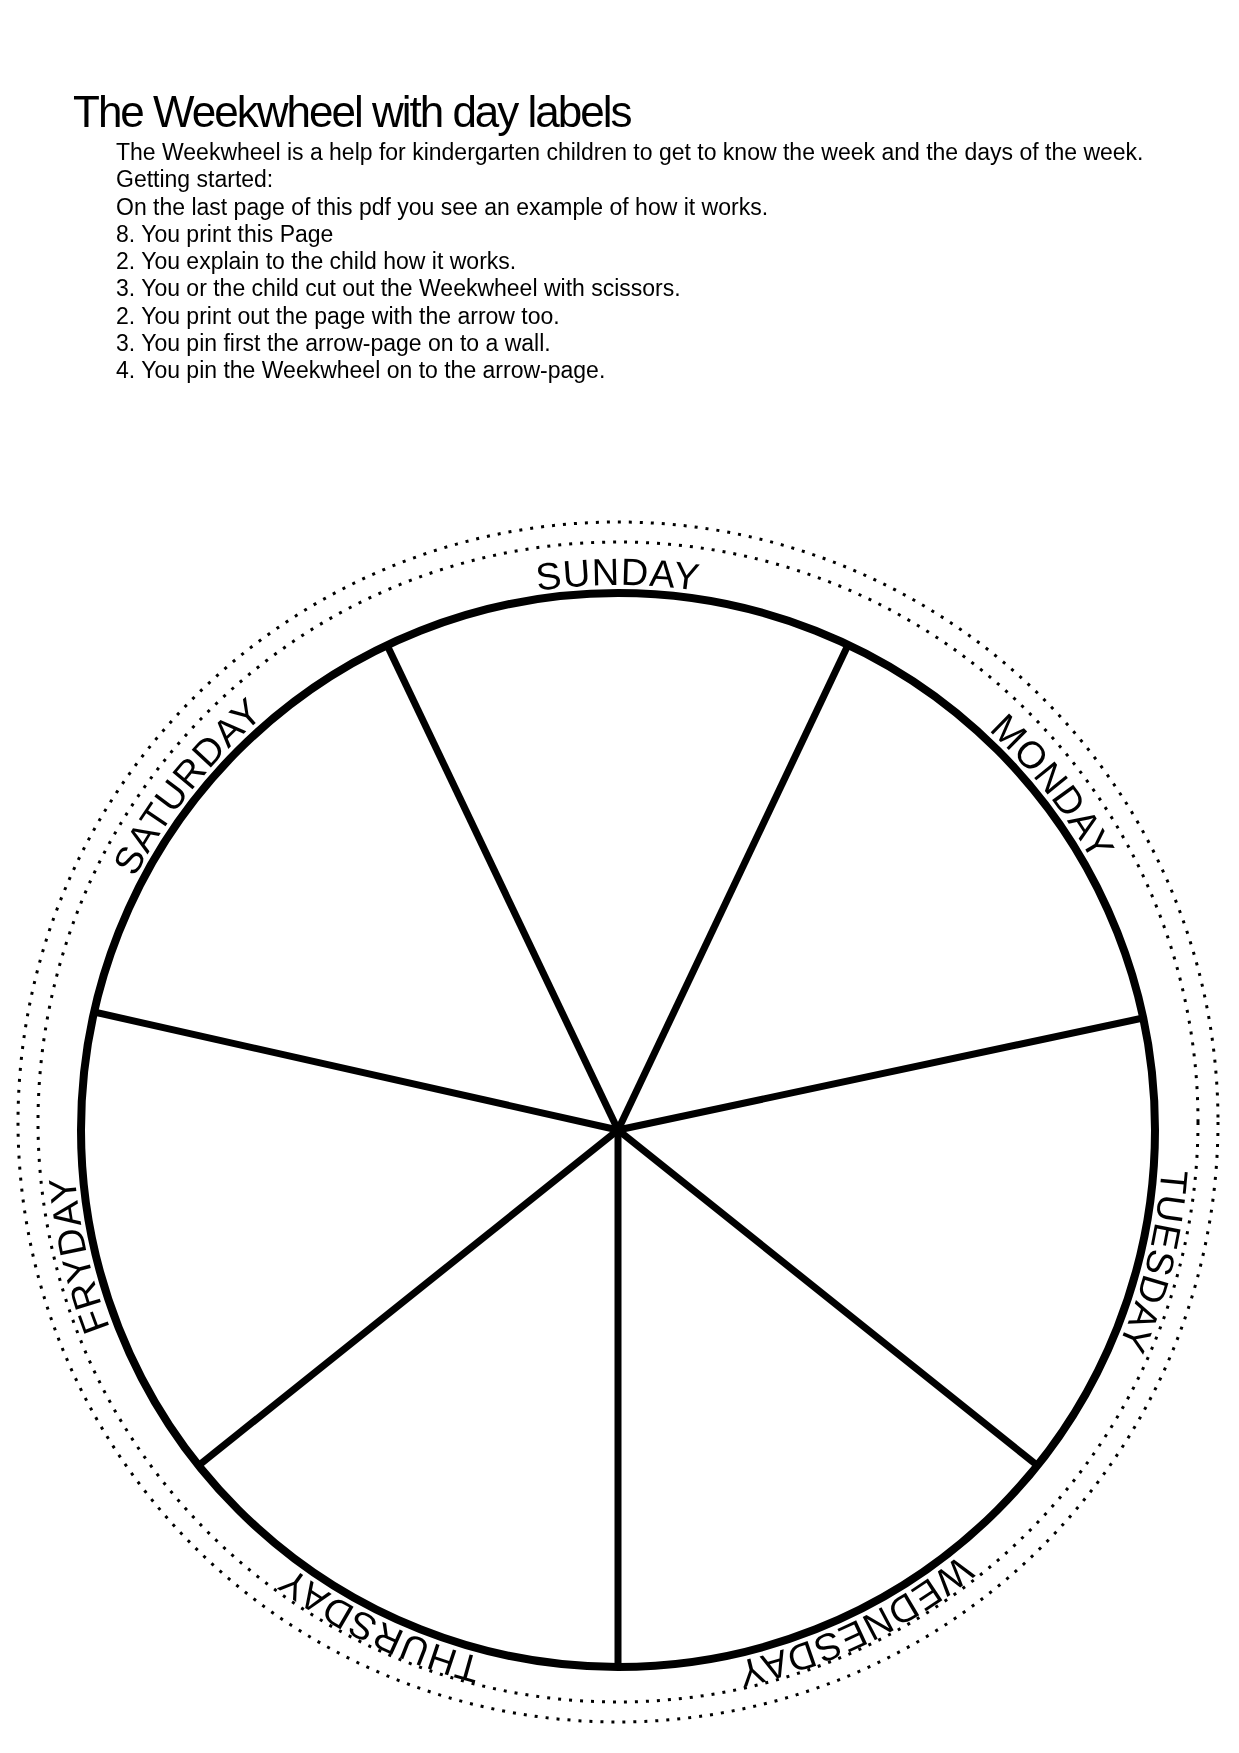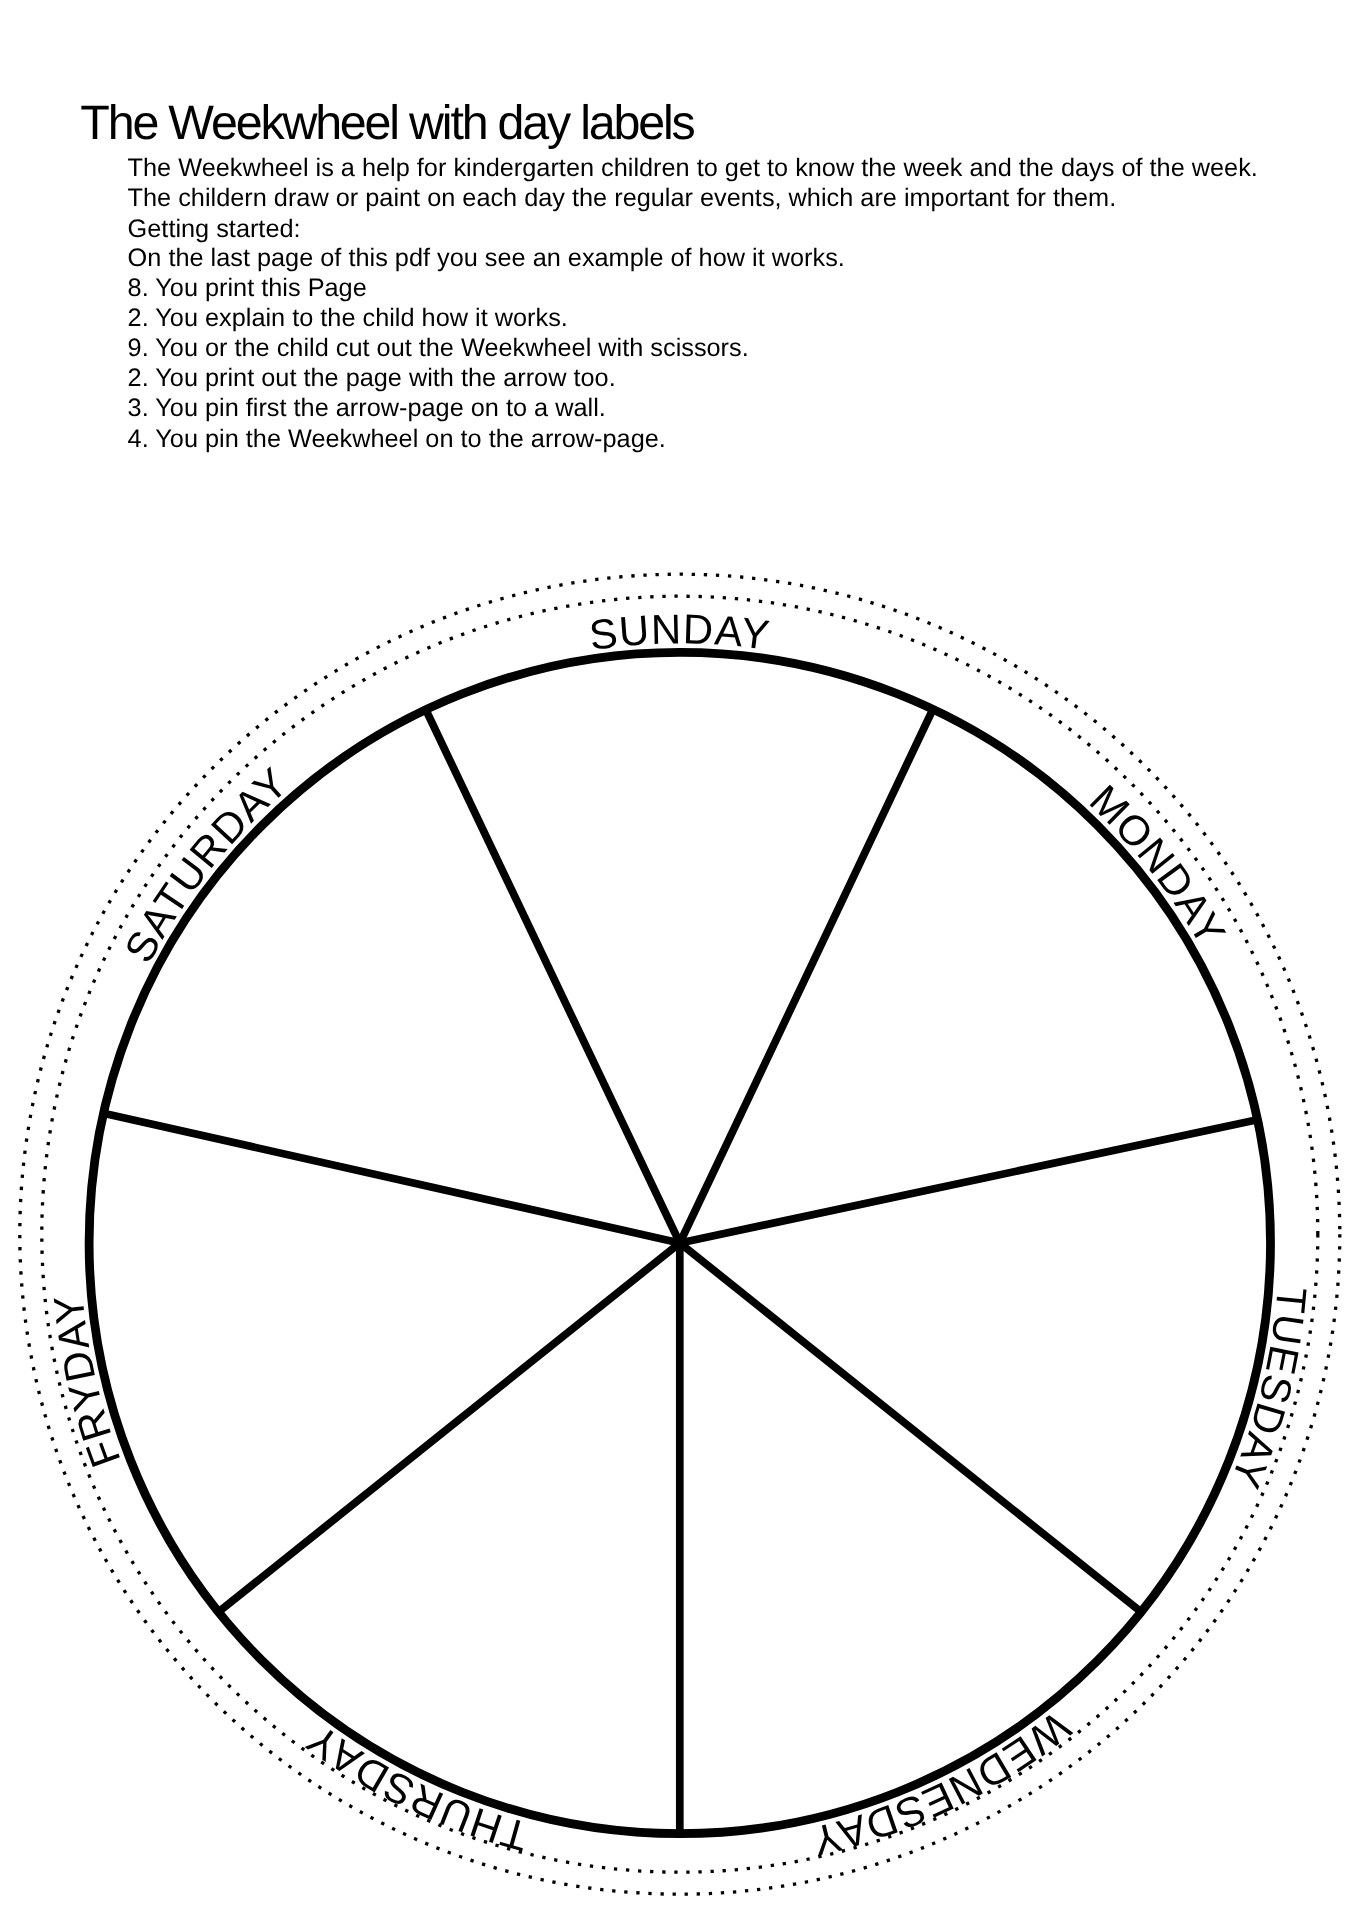--- a/index.html
+++ b/index.html
@@ -60,26 +60,25 @@
 </style>
 </head>
 <body>
 
 <div class="page">
 
   <h1 class="page-title">The Weekwheel with day labels</h1>
 
   <div class="body-text">
     <div>The Weekwheel is a help for kindergarten children to get to know the week and the days of the week.</div>
-    <div>The childern draw or paint on each day the regular events, which are important for them.</div>
     <div>Getting started:</div>
     <div>On the last page of this pdf you see an example of how it works.</div>
     <div>8. You print this Page</div>
     <div>2. You explain to the child how it works.</div>
-    <div>9. You or the child cut out the Weekwheel with scissors.</div>
+    <div>3. You or the child cut out the Weekwheel with scissors.</div>
     <div>2. You print out the page with the arrow too.</div>
     <div>3. You pin first the arrow-page on to a wall.</div>
     <div>4. You pin the Weekwheel on to the arrow-page.</div>
   </div>
 
   <svg class="wheel-svg" width="1239" height="1753" viewBox="0 0 1239 1753">
 
     <circle class="wheel-stroke" cx="618" cy="1122" r="600" stroke-width="3" stroke-dasharray="3 8"></circle>
     <circle class="wheel-stroke" cx="618" cy="1122" r="580" stroke-width="3" stroke-dasharray="3 8"></circle>
 

